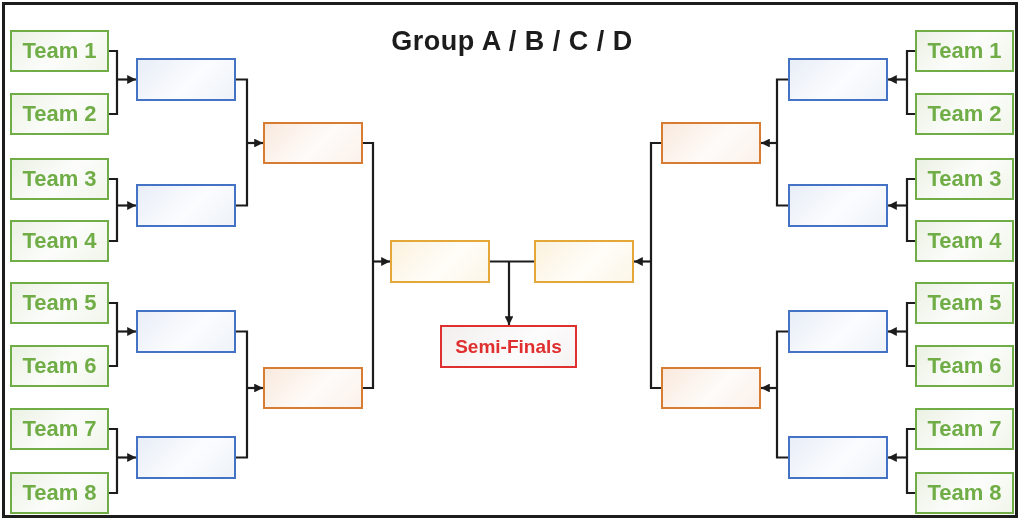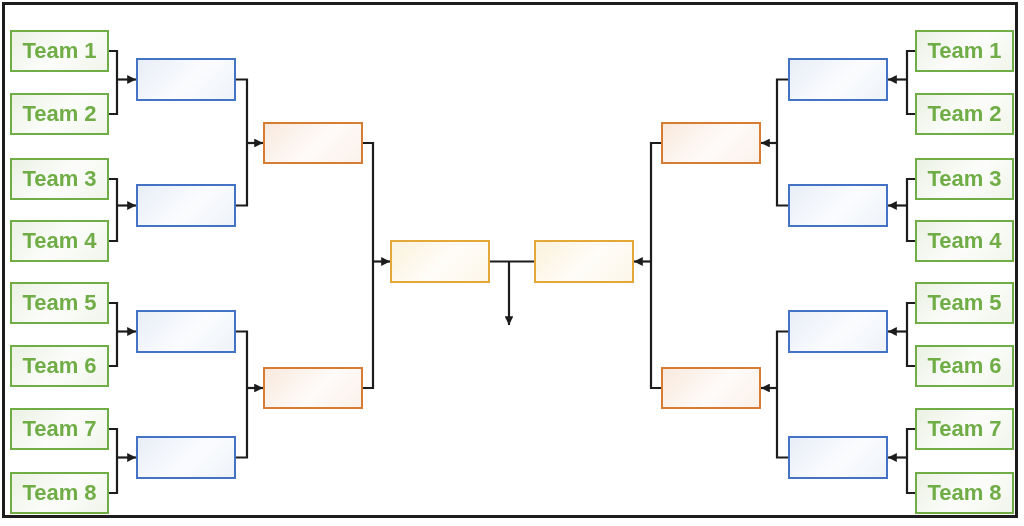--- a/index.html
+++ b/index.html
@@ -34,20 +34,21 @@
     color:var(--semifinal-red,#E02F2F); font-size:19px; font-weight:700; }
   .connectors { position:absolute; left:0; top:0; pointer-events:none; }
 </style>
 </head>
 <body>
 
 <div class="stage">
 
   <div class="frame"></div>
 
+  <div class="title">Group A / B / C / D</div>
 
   <div>
     <div class="box green" style="left:10px;top:30px;width:99px;height:42px">Team 1</div>
     <div class="box green" style="left:10px;top:93px;width:99px;height:42px">Team 2</div>
     <div class="box green" style="left:10px;top:158px;width:99px;height:42px">Team 3</div>
     <div class="box green" style="left:10px;top:220px;width:99px;height:42px">Team 4</div>
     <div class="box green" style="left:10px;top:282px;width:99px;height:42px">Team 5</div>
     <div class="box green" style="left:10px;top:345px;width:99px;height:42px">Team 6</div>
     <div class="box green" style="left:10px;top:408px;width:99px;height:42px">Team 7</div>
     <div class="box green" style="left:10px;top:472px;width:99px;height:42px">Team 8</div>
@@ -74,20 +75,21 @@
   <div class="box blue" style="left:788px;top:436px;width:100px;height:43px"></div>
 
   <div class="box orange" style="left:263px;top:122px;width:100px;height:42px"></div>
   <div class="box orange" style="left:263px;top:367px;width:100px;height:42px"></div>
   <div class="box orange" style="left:661px;top:122px;width:100px;height:42px"></div>
   <div class="box orange" style="left:661px;top:367px;width:100px;height:42px"></div>
 
   <div class="box gold" style="left:390px;top:240px;width:100px;height:43px"></div>
   <div class="box gold" style="left:534px;top:240px;width:100px;height:43px"></div>
 
+  <div class="box red" style="left:440px;top:325px;width:137px;height:43px">Semi-Finals</div>
 
   <svg class="connectors" width="1024" height="526" viewBox="0 0 1024 526">
     <defs>
       <marker id="ah" viewBox="0 0 10 10" refX="10" refY="5" markerWidth="4.5" markerHeight="4" orient="auto" markerUnits="strokeWidth">
         <path d="M0,0 L10,5 L0,10 z" fill="#1c1c1c"></path>
       </marker>
     </defs>
     <g stroke="#1c1c1c" stroke-width="2.2" fill="none">
 
       <path d="M109 51 H117 V114 H109"></path>

